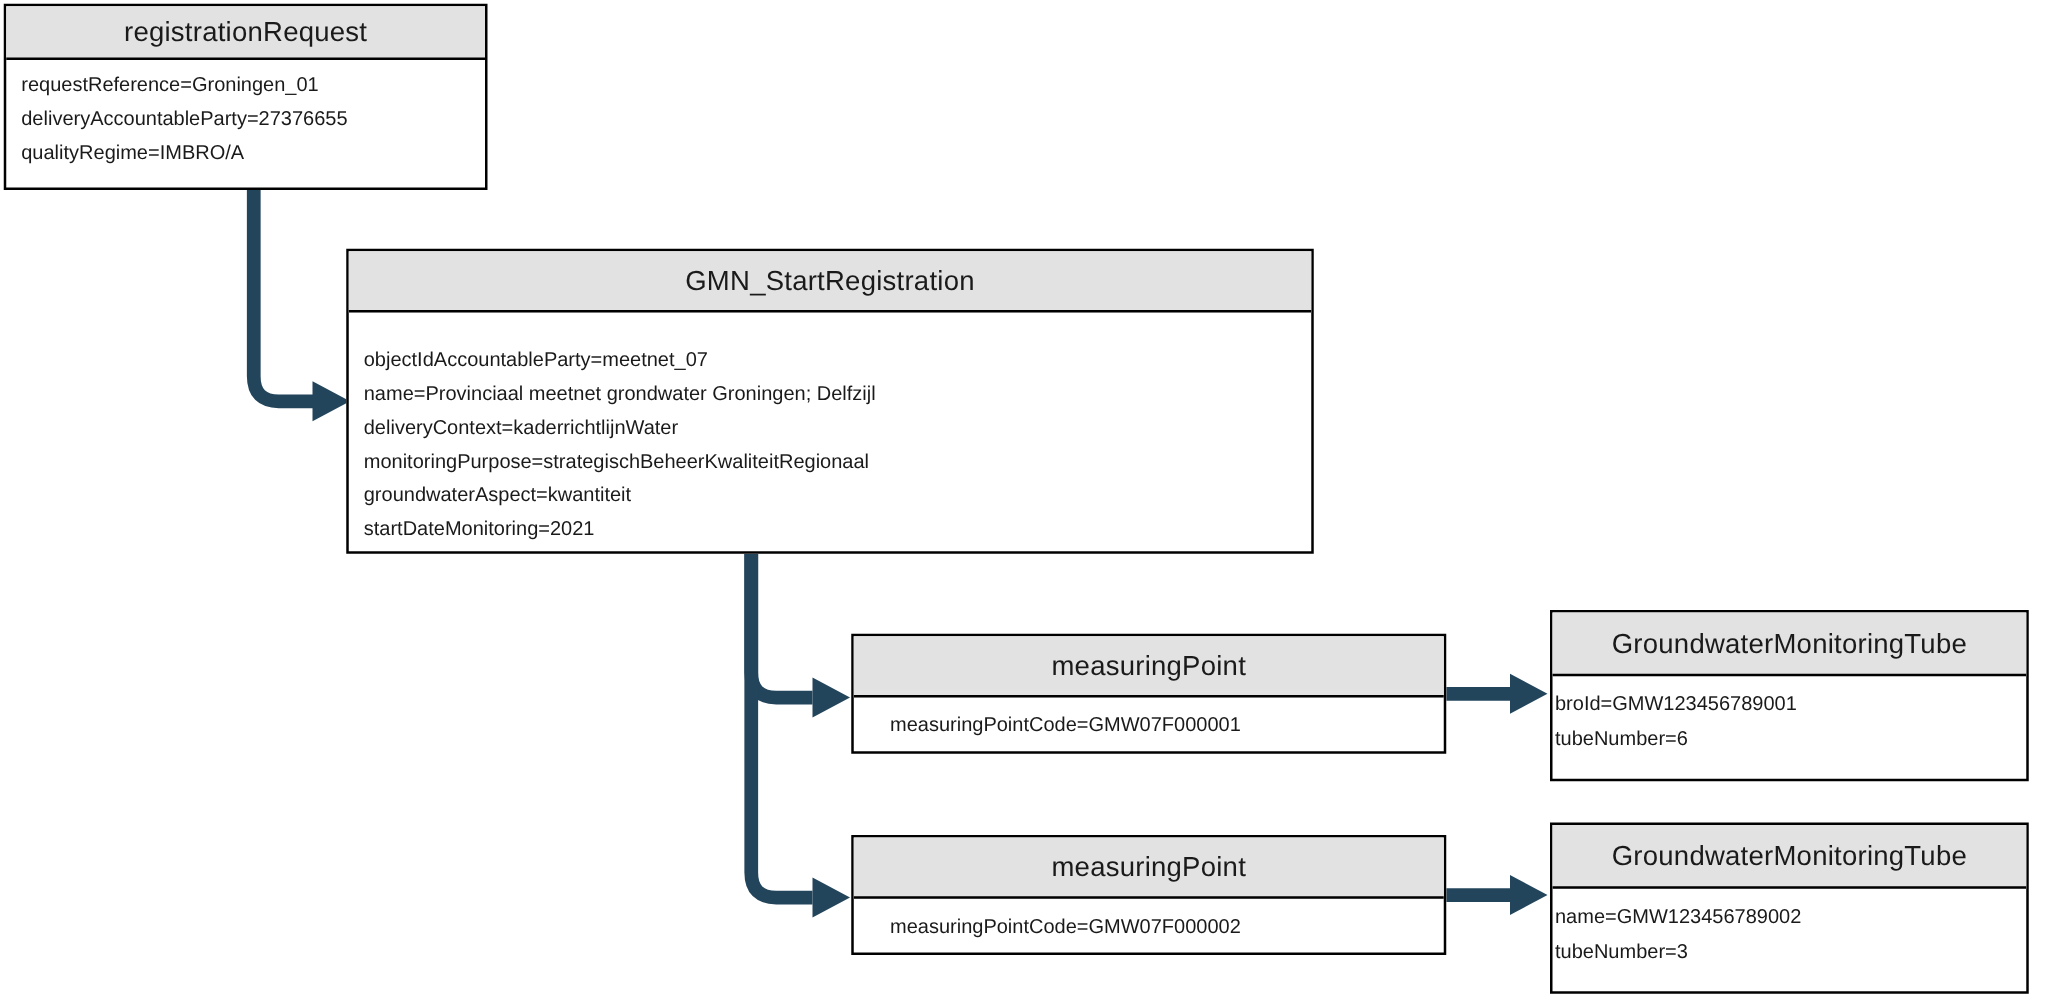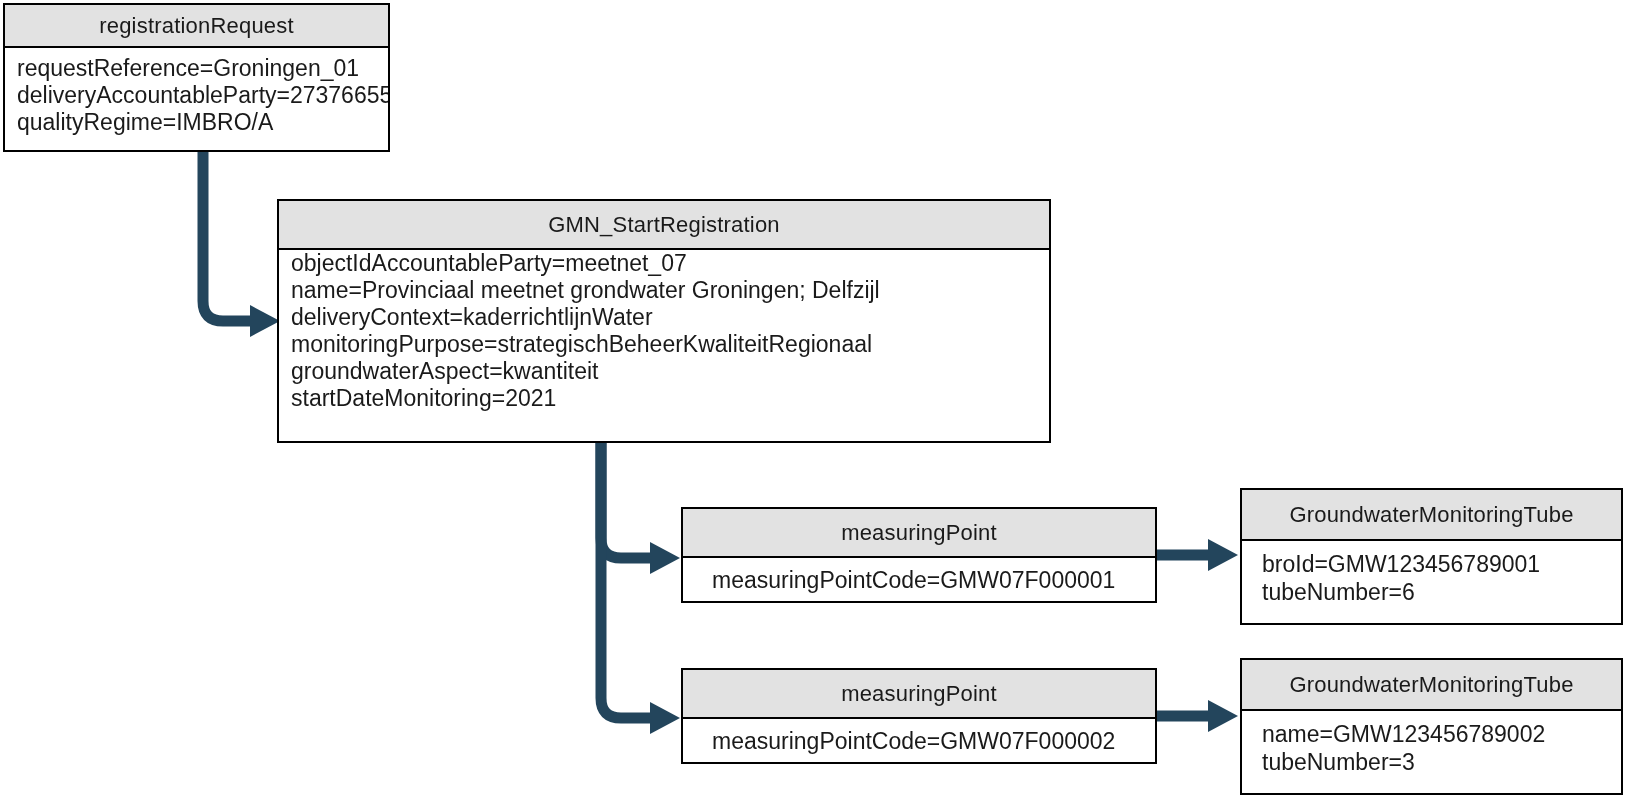--- a/index.html
+++ b/index.html
@@ -35,31 +35,31 @@
     display: flex;
     align-items: center;
     justify-content: center;
     font-size: 22px;
     letter-spacing: 0.2px;
     white-space: nowrap;
     overflow: hidden;
     text-align: center;
   }
   .node-body {
-    font-size: 23px;
+    font-size: 16px;
     line-height: 27px;
     padding: 7px 12px;
     white-space: nowrap;
     overflow: hidden;
   }
   .hdr-45 { height: 41px; }
   .hdr-51 { height: 47px; }
   .hdr-53 { height: 49px; }
   .mp-body { padding: 9px 29px; }
-  .tube-body { padding: 9px 20px; line-height: 28px; }
+  .tube-body { padding: 9px 2px; line-height: 28px; }
 </style>
 </head>
 <body>
 
 <div id="canvas">
 
   <svg id="connectors" viewBox="0 0 1646 806" xmlns="http://www.w3.org/2000/svg">
 
     <g>
       <path d="M 203 152 L 203 301 Q 203 321 223 321 L 252 321" fill="none" stroke="#23455c" stroke-width="11"></path>
@@ -91,21 +91,21 @@
     <div class="node-header hdr-45">registrationRequest</div>
     <div class="node-body">
       <div>requestReference=Groningen_01</div>
       <div>deliveryAccountableParty=27376655</div>
       <div>qualityRegime=IMBRO/A</div>
     </div>
   </div>
 
   <div class="node" style="left:277px; top:199px; width:774px; height:244px;">
     <div class="node-header hdr-51">GMN_StartRegistration</div>
-    <div class="node-body" style="padding-top:0;">
+    <div class="node-body" style="padding-top:25px;">
       <div>objectIdAccountableParty=meetnet_07</div>
       <div>name=Provinciaal meetnet grondwater Groningen; Delfzijl</div>
       <div>deliveryContext=kaderrichtlijnWater</div>
       <div>monitoringPurpose=strategischBeheerKwaliteitRegionaal</div>
       <div>groundwaterAspect=kwantiteit</div>
       <div>startDateMonitoring=2021</div>
     </div>
   </div>
 
   <div class="node" style="left:681px; top:507px; width:476px; height:96px;">

